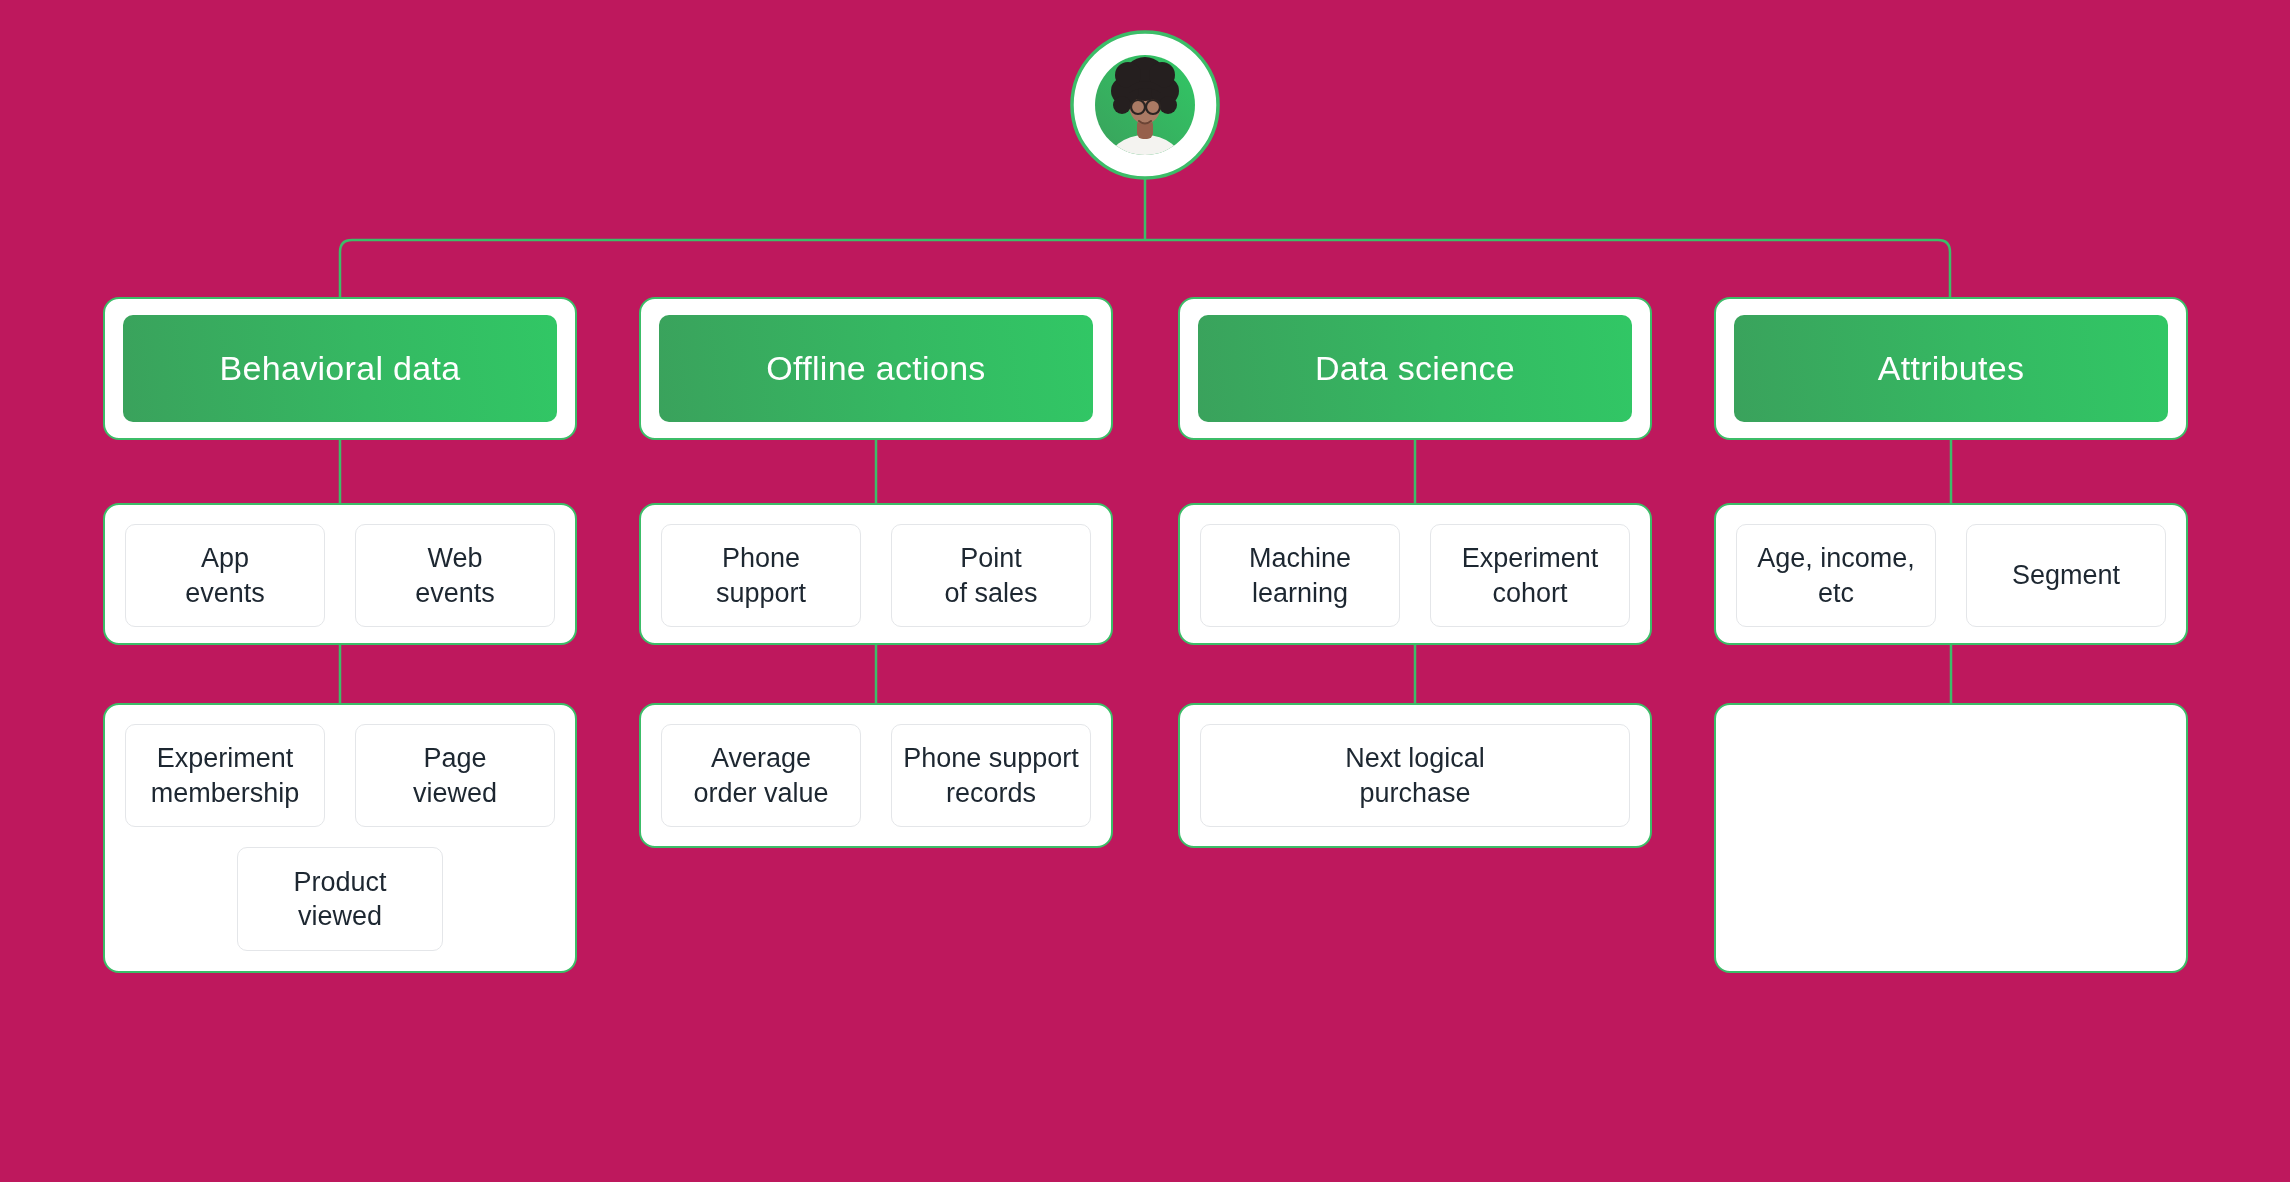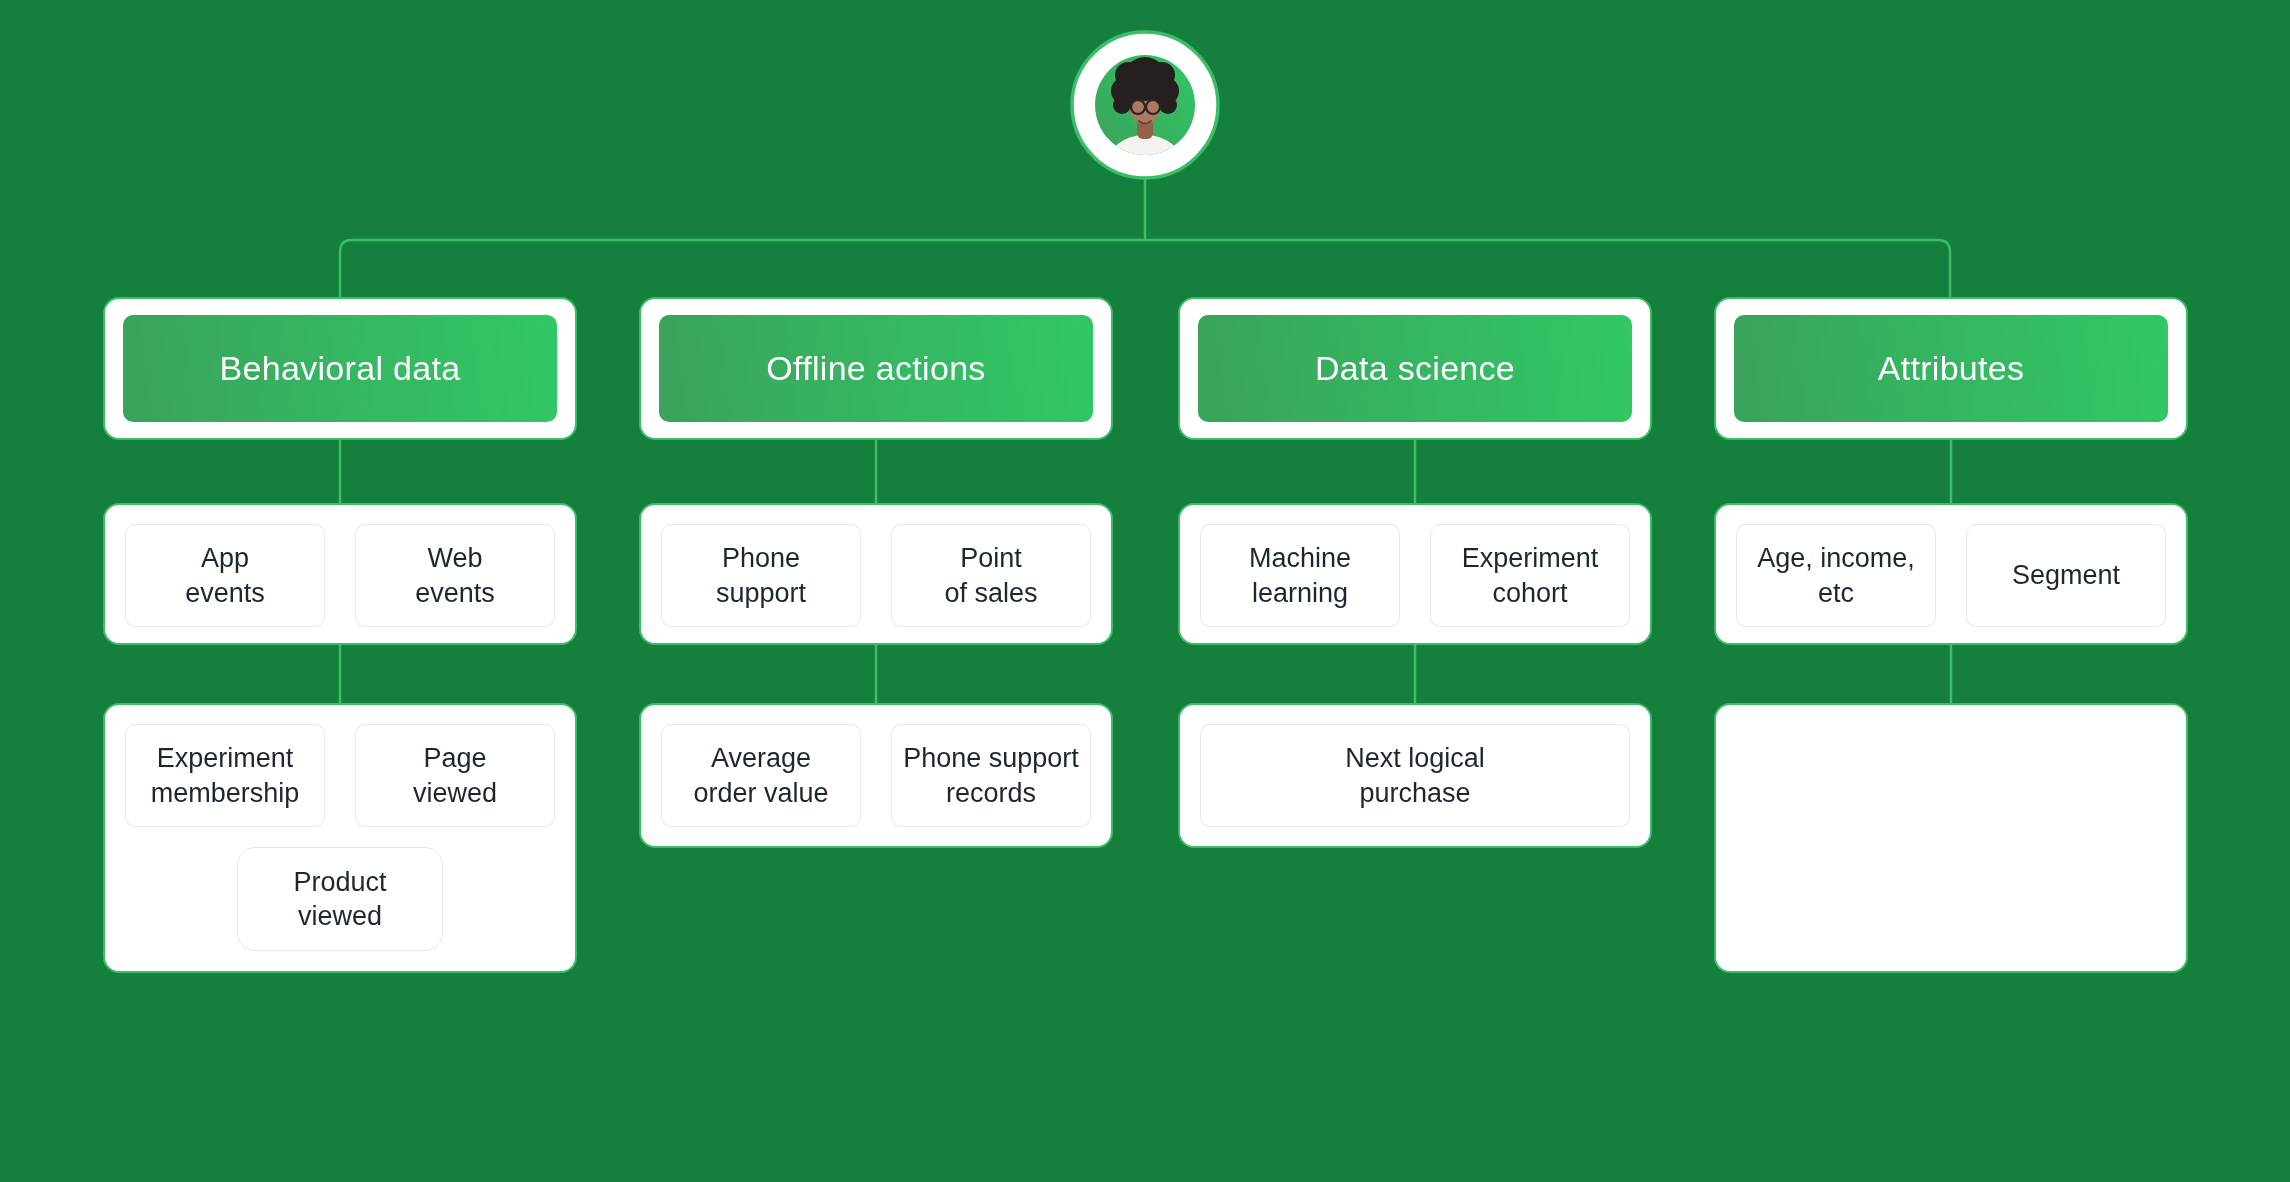--- a/index.html
+++ b/index.html
@@ -1,17 +1,17 @@
 <!DOCTYPE html>
 <html><head>
 <meta charset="utf-8">
 <style>
   html,body{margin:0;padding:0;background:#fbfcfc;}
   .canvas{
-    position:relative;width:2290px;height:1182px;background:#15803d;overflow:hidden;
+    position:relative;width:2290px;height:1182px;background:#be185d;overflow:hidden;
     font-family:"Liberation Sans", sans-serif;
   }
   .connector-svg{position:absolute;left:0;top:0;z-index:0;}
   .avatar-wrap{position:absolute;left:1065px;top:25px;width:160px;height:160px;z-index:2;}
 
   .col{position:absolute;top:297px;width:474px;z-index:1;}
   .col-0{left:103px;}  .col-1{left:639px;}  .col-2{left:1178px;}  .col-3{left:1714px;}
 
   .tier{
     position:absolute;left:0;width:474px;box-sizing:border-box;
@@ -34,21 +34,21 @@
     display:flex;gap:30px;
   }
   .sub{
     flex:1;height:103px;box-sizing:border-box;
     background:#ffffff;border:1.5px solid #e4e6e9;border-radius:10px;
     display:flex;align-items:center;justify-content:center;text-align:center;
     color:#1d2731;font-size:27px;line-height:1.26;white-space:pre-line;
   }
   .sub-extra{
     position:absolute;left:50%;margin-left:-103px;width:206px;top:142px;height:104px;
-    box-sizing:border-box;background:#ffffff;border:1.5px solid #e4e6e9;border-radius:18px;
+    box-sizing:border-box;background:#ffffff;border:1.5px solid #e4e6e9;border-radius:10px;
     display:flex;align-items:center;justify-content:center;text-align:center;
     color:#1d2731;font-size:27px;line-height:1.26;white-space:pre-line;
   }
 </style>
 </head>
 <body>
 
 <div class="canvas">
 
   <svg class="connector-svg" width="2290" height="1182" viewBox="0 0 2290 1182">

